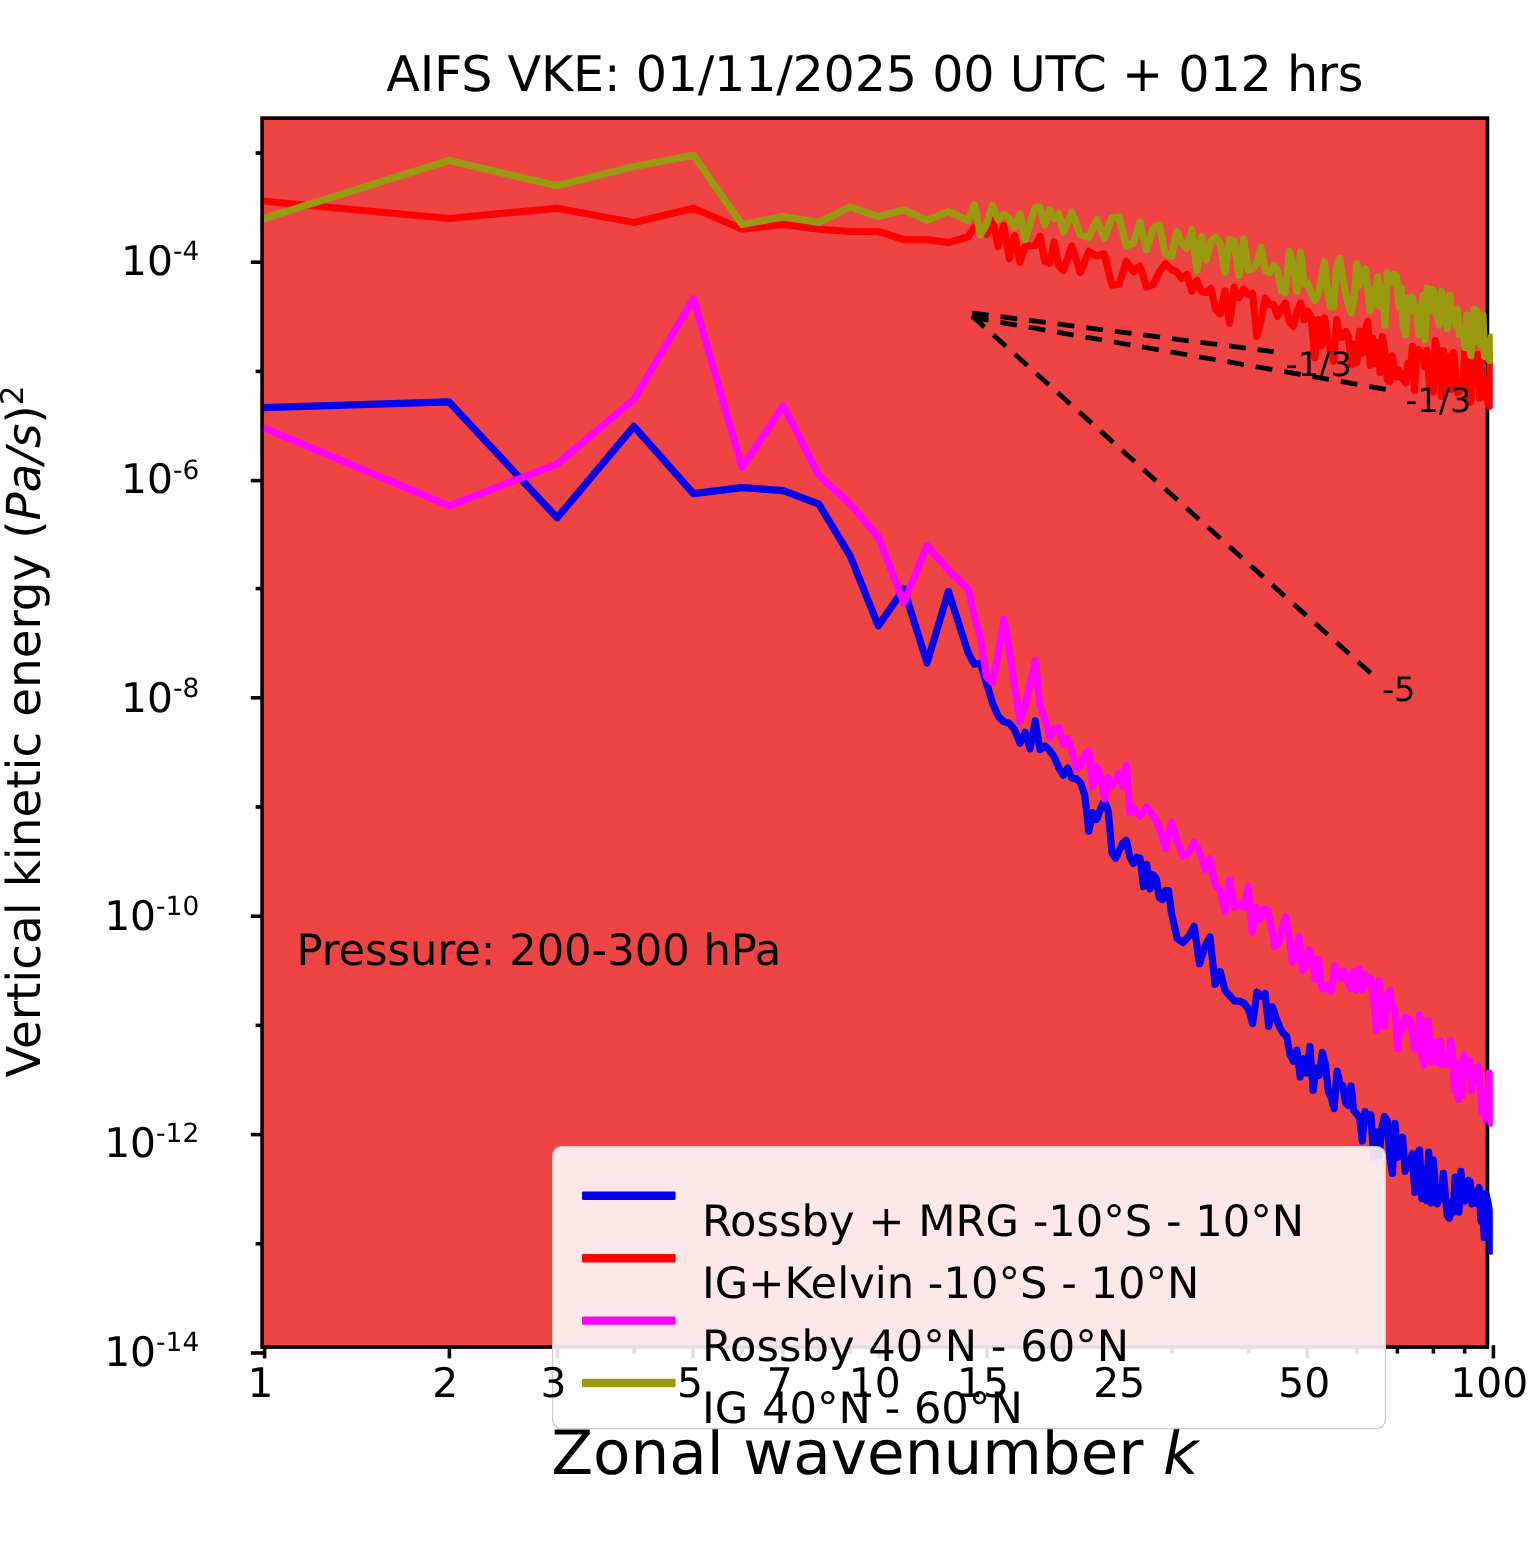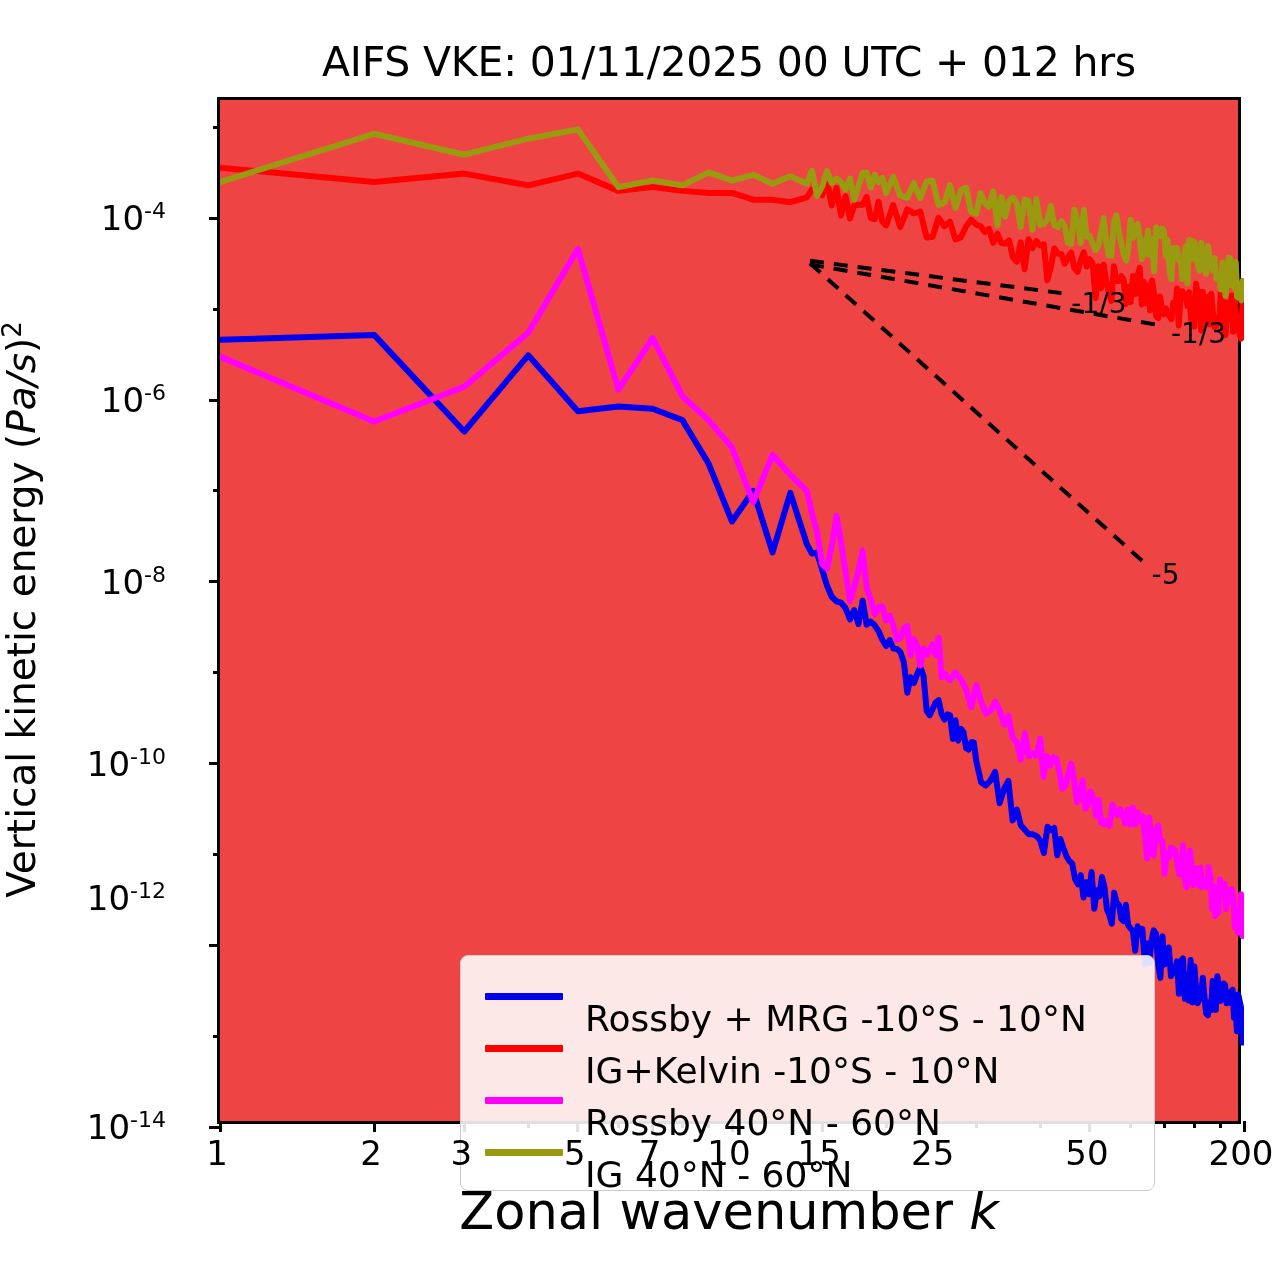--- a/index.html
+++ b/index.html
@@ -75,21 +75,21 @@
 
     <div id="ticks-y">
         <div class="ytick" style="top: 118.2px;"><span>10</span><sup>-4</sup></div>
         <div class="ytickmark" style="top: 116.7px;"></div>
         <div class="ytick" style="top: 300px;"><span>10</span><sup>-6</sup></div>
         <div class="ytickmark" style="top: 298.5px;"></div>
         <div class="ytick" style="top: 481.7px;"><span>10</span><sup>-8</sup></div>
         <div class="ytickmark" style="top: 480.2px;"></div>
         <div class="ytick" style="top: 663.5px;"><span>10</span><sup>-10</sup></div>
         <div class="ytickmark" style="top: 662px;"></div>
-        <div class="ytick" style="top: 798px; text-align: right;"><span>10</span><sup>-12</sup></div>
+        <div class="ytick" style="top: 853px; text-align: right;"><span>10</span><sup>-12</sup></div>
         <div class="ytickmark" style="top: 843.7px;"></div>
         <div class="ytick" style="top: 1027px;"><span>10</span><sup>-14</sup></div>
         <div class="ytickmark" style="top: 1025.5px;"></div>
         <div class="yminor" style="top: 207.6px;"></div>
         <div class="yminor" style="top: 389.4px;"></div>
         <div class="yminor" style="top: 571.1px;"></div>
         <div class="yminor" style="top: 752.9px;"></div>
         <div class="yminor" style="top: 934.6px;"></div>
         <div class="yminor" style="top: 25.9px;"></div>
       </div>
@@ -110,20 +110,21 @@
         <div class="xminor" style="left: 487.1px;"></div>
         <div class="xminor" style="left: 664.6px;"></div>
         <div class="xminor" style="left: 754.8px;"></div>
         <div class="xminor" style="left: 818.8px;"></div>
         <div class="xminor" style="left: 908.9px;"></div>
         <div class="xminor" style="left: 943.2px;"></div>
         <div class="xminor" style="left: 972.9px;"></div>
         <div class="xminor" style="left: 999.1px;"></div>
       </div>
 
+    <div id="pressure">Pressure: 200-300 hPa</div>
 
     <div id="annots">
         <div class="slopelab" style="left: 851.3px; top: 187.3px;">-1/3</div>
         <div class="slopelab" style="left: 951px; top: 216.9px;">-1/3</div>
         <div class="slopelab" style="left: 931.6px; top: 458.2px;">-5</div>
       </div>
 
     <div id="legend">
         <div class="legrow">
           <span class="legline" style="background: rgb(0, 0, 238);"></span>
@@ -146,14 +147,14 @@
 
 <div class="xtick" style="left: 217px;">1</div>
     <div class="xtick" style="left: 371.1px;">2</div>
     <div class="xtick" style="left: 461.3px;">3</div>
     <div class="xtick" style="left: 574.9px;">5</div>
     <div class="xtick" style="left: 649.7px;">7</div>
     <div class="xtick" style="left: 729px;">10</div>
     <div class="xtick" style="left: 819.2px;">15</div>
     <div class="xtick" style="left: 932.7px; text-align: right;">25</div>
     <div class="xtick" style="left: 1086.9px;">50</div>
-    <div class="xtick" style="left: 1241px;">200</div>
+    <div class="xtick" style="left: 1241px;">100</div>
   </div>
 
 </body></html>

